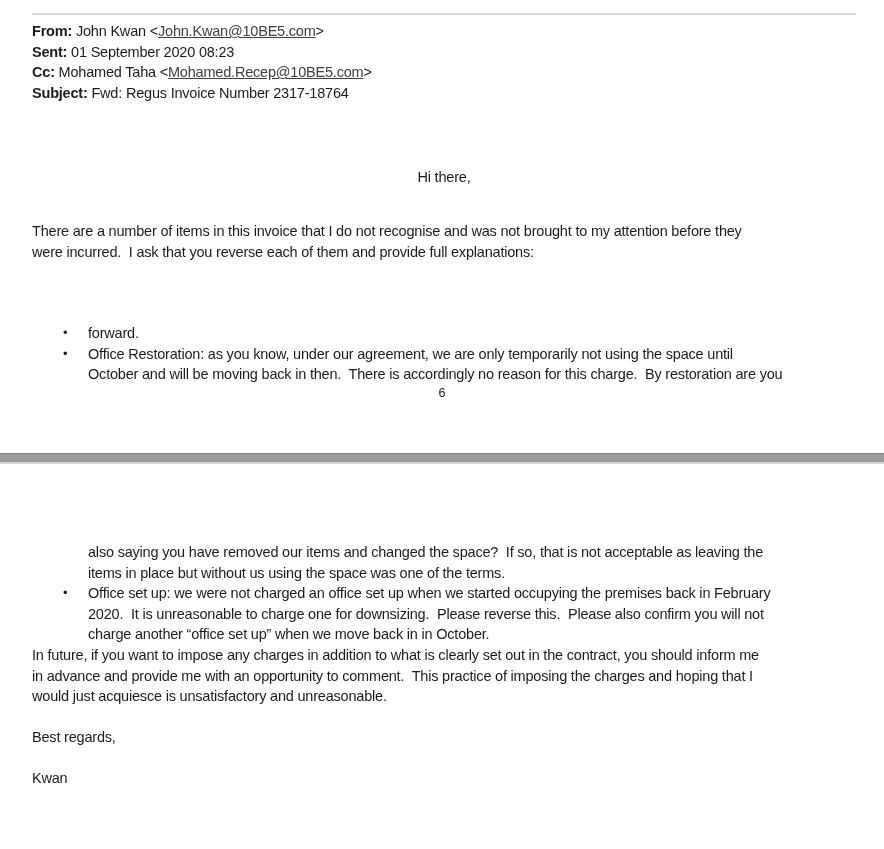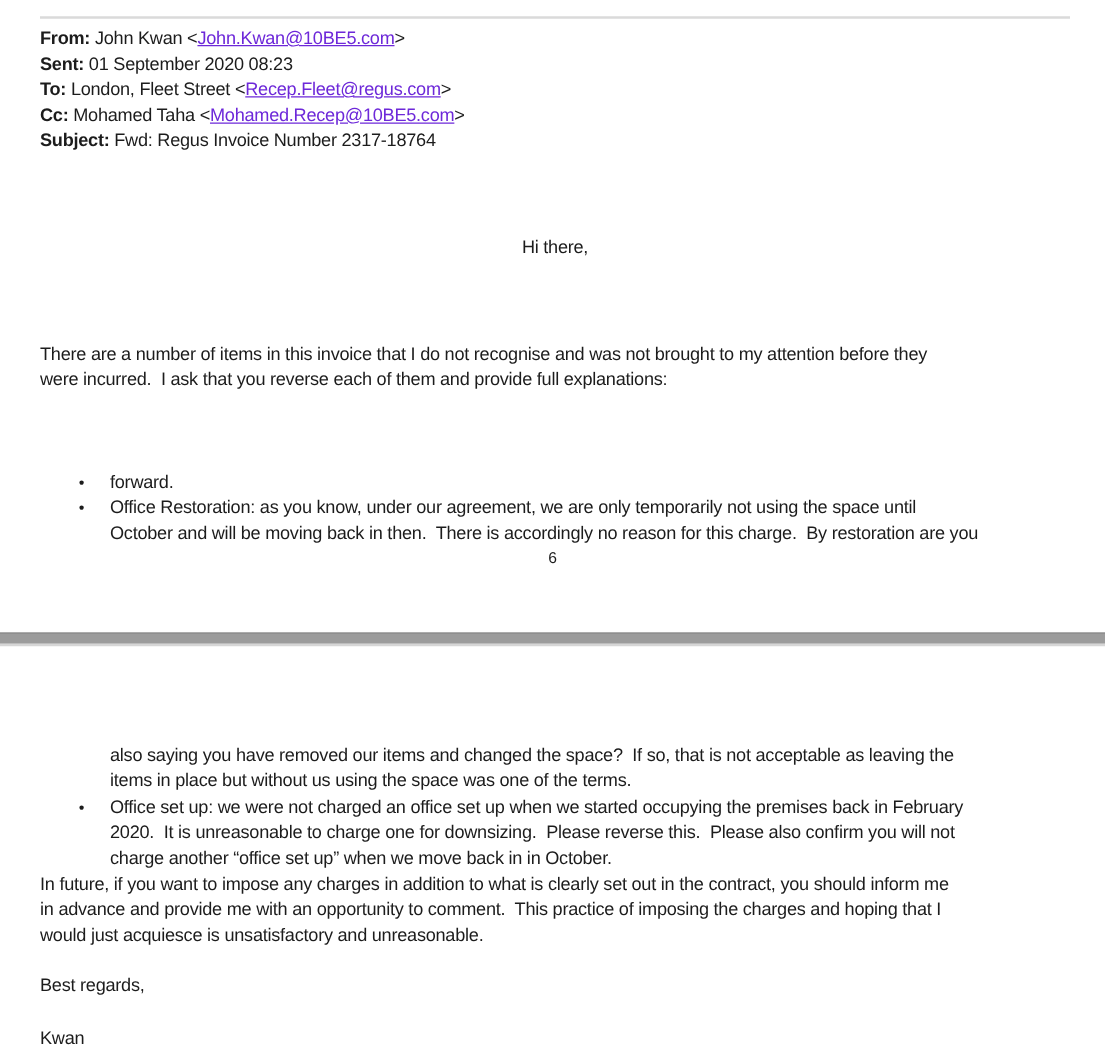--- a/index.html
+++ b/index.html
@@ -13,23 +13,23 @@
     font-family:"Liberation Sans","DejaVu Sans",sans-serif;
     font-size:14.5px;
     line-height:20.6px;
     letter-spacing:-0.2px;
     color:#1c1c1c;
   }
   .line, .t, .b { white-space:pre; }
   .top-rule { height:2px; background:#dadada; margin-top:13px; }
   .header { margin-top:6px; }
   .b { font-weight:bold;text-align:right; }
-  a.link { color:#6d28d9; text-decoration:underline; cursor:pointer; white-space:pre; }
+  a.link { color:#404040; text-decoration:underline; cursor:pointer; white-space:pre; }
   .greeting { margin-top:64px;text-align:center; }
-  .intro { margin-top:65px; }
+  .intro { margin-top:33px; }
   .bullets { margin-top:61px; }
   .bullet { display:flex; }
   .marker { flex:none; width:25px; margin-left:31px; font-size:13px; line-height:20.6px; }
   .btext { flex:1 1 auto; min-width:0; }
   .pagenum { margin:0 -28px 0 -32px; text-align:center; font-size:12.5px; line-height:17px; letter-spacing:0; }
   .page-break { margin:51px -28px 0 -32px; }
   .pb-main { height:8px; background:#9c9c9c; border-top:1px solid #8b8b8b; }
   .pb-light { height:2px; background:#d6d6d6; }
   .cont { margin-top:78px; margin-left:56px; }
   .closing { margin-top:20px; }
@@ -38,21 +38,20 @@
 </head>
 <body>
 
 <div class="page">
 
   <div class="top-rule"></div>
 
   <div class="header">
     <div class="line"><span class="b">From:</span><span class="t"> John Kwan &lt;</span><a class="link">John.Kwan@10BE5.com</a><span class="t">&gt;</span></div>
     <div class="line"><span class="b">Sent:</span><span class="t"> 01 September 2020 08:23</span></div>
-    <div class="line"><span class="b">To:</span><span class="t"> London, Fleet Street &lt;</span><a class="link">Recep.Fleet@regus.com</a><span class="t">&gt;</span></div>
     <div class="line"><span class="b">Cc:</span><span class="t"> Mohamed Taha &lt;</span><a class="link">Mohamed.Recep@10BE5.com</a><span class="t">&gt;</span></div>
     <div class="line"><span class="b">Subject:</span><span class="t"> Fwd: Regus Invoice Number 2317-18764</span></div>
   </div>
 
   <div class="greeting line">Hi there,</div>
 
   <div class="intro">
     <div class="line">There are a number of items in this invoice that I do not recognise and was not brought to my attention before they</div>
     <div class="line">were incurred.  I ask that you reverse each of them and provide full explanations:</div>
   </div>

